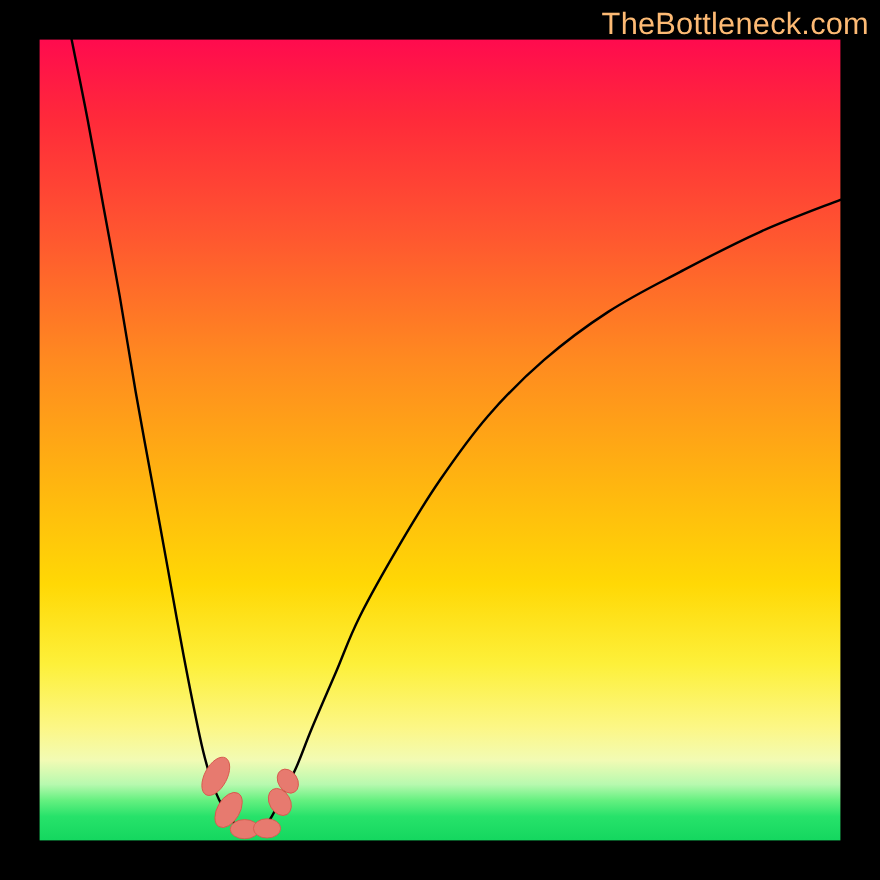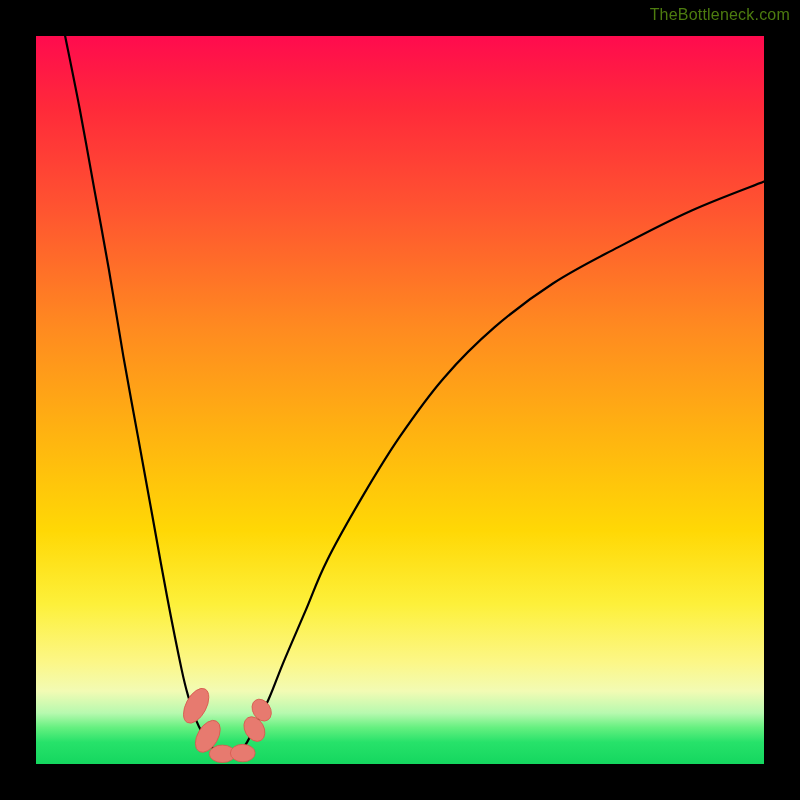--- a/index.html
+++ b/index.html
@@ -40,22 +40,22 @@
       #b7f9af 93%,
       #65f080 95%,
       #27e26a 97%,
       #14d75f 100%
     );
   }
   .watermark {
     position: absolute;
     top: 6px;
     right: 10px;
-    color: #4d7c0f;
-    font-size: 16px;
+    color: #fdba74;
+    font-size: 28px;
     font-weight: 500;
     letter-spacing: 0.2px;
     user-select: none;
   }
   svg.curve {
     position: absolute;
     left: 0;
     top: 0;
     width: 728px;
     height: 728px;

